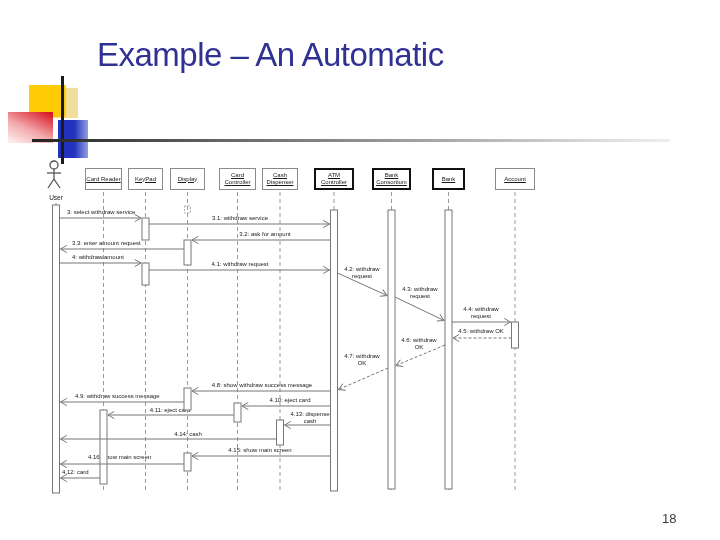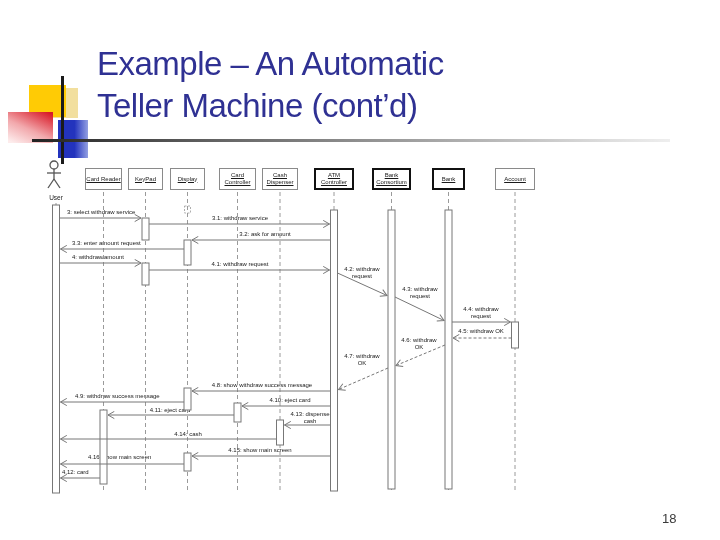--- a/index.html
+++ b/index.html
@@ -18,21 +18,21 @@
   .sq-yellow { left: 29px; top: 85px; width: 37px; height: 32px; background: #ffcb05; }
   .sq-red { left: 8px; top: 112px; width: 45px; height: 31px;
             background: linear-gradient(205deg, #d81a28 5%, #f2a8ac 55%, #fdecec 95%); }
   .sq-blue { left: 58px; top: 120px; width: 30px; height: 38px;
              background: linear-gradient(to right, #2333bd 55%, #93a0e2 100%); }
   .vline { left: 61px; top: 76px; width: 3px; height: 88px; background: #1a1a1a; }
   .hrule { left: 32px; top: 139px; width: 638px; height: 3px;
            background: linear-gradient(to right, #222 0%, #666 30%, #aaa 65%, #ddd 90%, #eee 100%); }
   
   .title {
-    position: absolute; left: 97px; top: 43px; width: 470px;
+    position: absolute; left: 97px; top: 34px; width: 470px;
     color: #2f3193; font-size: 33px; line-height: 42px;
     letter-spacing: -0.5px;
   }
   
   .page-number {
     position: absolute; left: 662px; top: 511px;
     color: #3a3a3a; font-size: 13px;
   }
   
   .diagram { position: absolute; left: 40px; top: 160px; width: 530px; height: 350px; }
@@ -64,21 +64,20 @@
 
   <div class="deco sq-pale-yellow"></div>
   <div class="deco sq-yellow"></div>
   <div class="deco sq-red"></div>
   <div class="deco sq-blue"></div>
   <div class="deco vline"></div>
   <div class="deco hrule"></div>
 
   <div class="title">
     <div>Example – An Automatic</div>
-    <div>Teller Machine (cont’d)</div>
   </div>
 
   <div class="diagram">
 
     <svg class="actor-glyph" width="28" height="30" viewBox="0 0 28 30">
       <g stroke="#555" stroke-width="1.3" fill="none">
         <circle cx="14" cy="5" r="4"></circle>
         <line x1="14" y1="9" x2="14" y2="19"></line>
         <line x1="7" y1="13" x2="21" y2="13"></line>
         <line x1="14" y1="19" x2="8" y2="28"></line>

